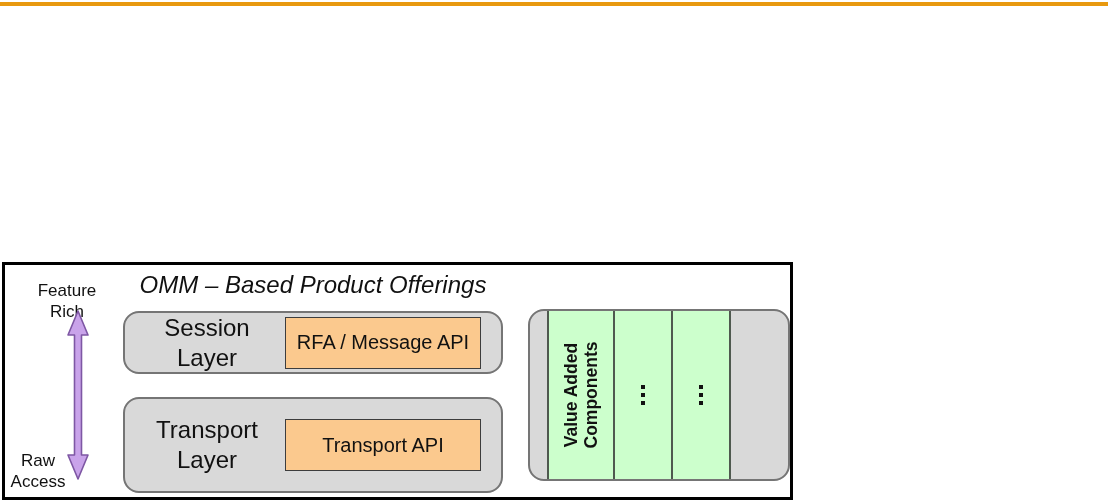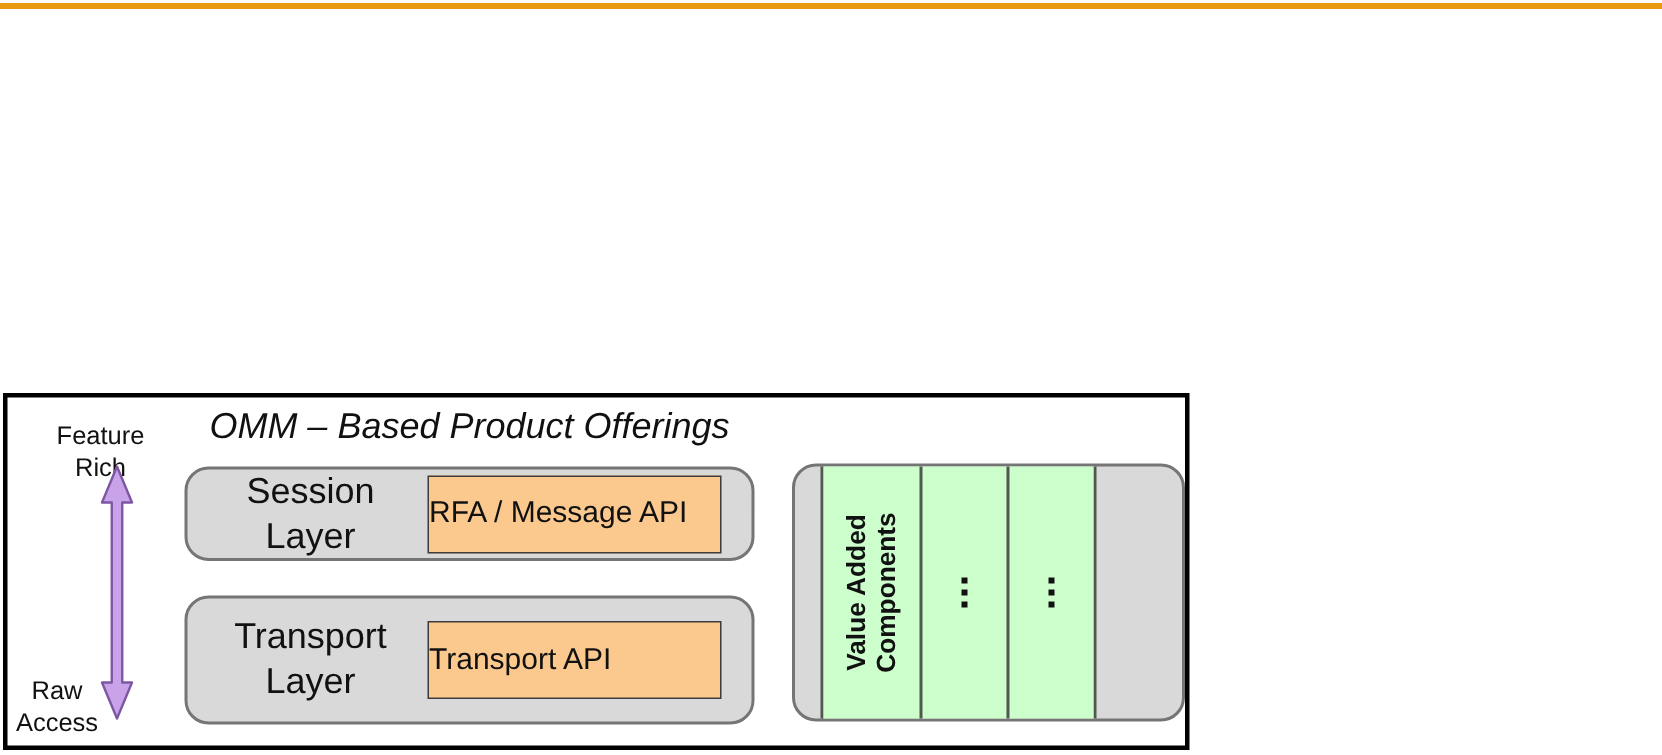--- a/index.html
+++ b/index.html
@@ -33,31 +33,31 @@
   .axis-bottom{left:0px;top:186px;}
   .axis-arrow{
     position:absolute;left:61px;top:44px;width:24px;height:172px;
   }
   .layer-box{
     position:absolute;left:118px;width:380px;
     background:#D9D9D9;border:2px solid #757575;border-radius:16px;
     box-sizing:border-box;
   }
   .layer-session{top:46px;height:63px;}
-  .layer-transport{top:132px;height:86px;}
+  .layer-transport{top:132px;height:96px;}
   .layer-name{
     position:absolute;left:12px;top:50%;width:140px;
     transform:translateY(-50%);
     text-align:center;font-size:24px;line-height:1.25;
   }
   .api-box{
     position:absolute;left:160px;top:50%;width:196px;height:52px;
     transform:translateY(-50%);
     background:#FBC98E;border:1px solid #3D3D3D;
-    display:flex;align-items:center;
+    display:flex;align-items:center;justify-content:center;
     font-size:20px;text-align:center;box-sizing:border-box;
   }
   .group-box{
     position:absolute;left:523px;top:44px;width:262px;height:172px;
     background:#D9D9D9;border:2px solid #757575;border-radius:16px;
     box-sizing:border-box;overflow:hidden;
   }
   .green-strip{
     position:absolute;left:17px;top:-2px;bottom:-2px;width:180px;
     display:flex;

